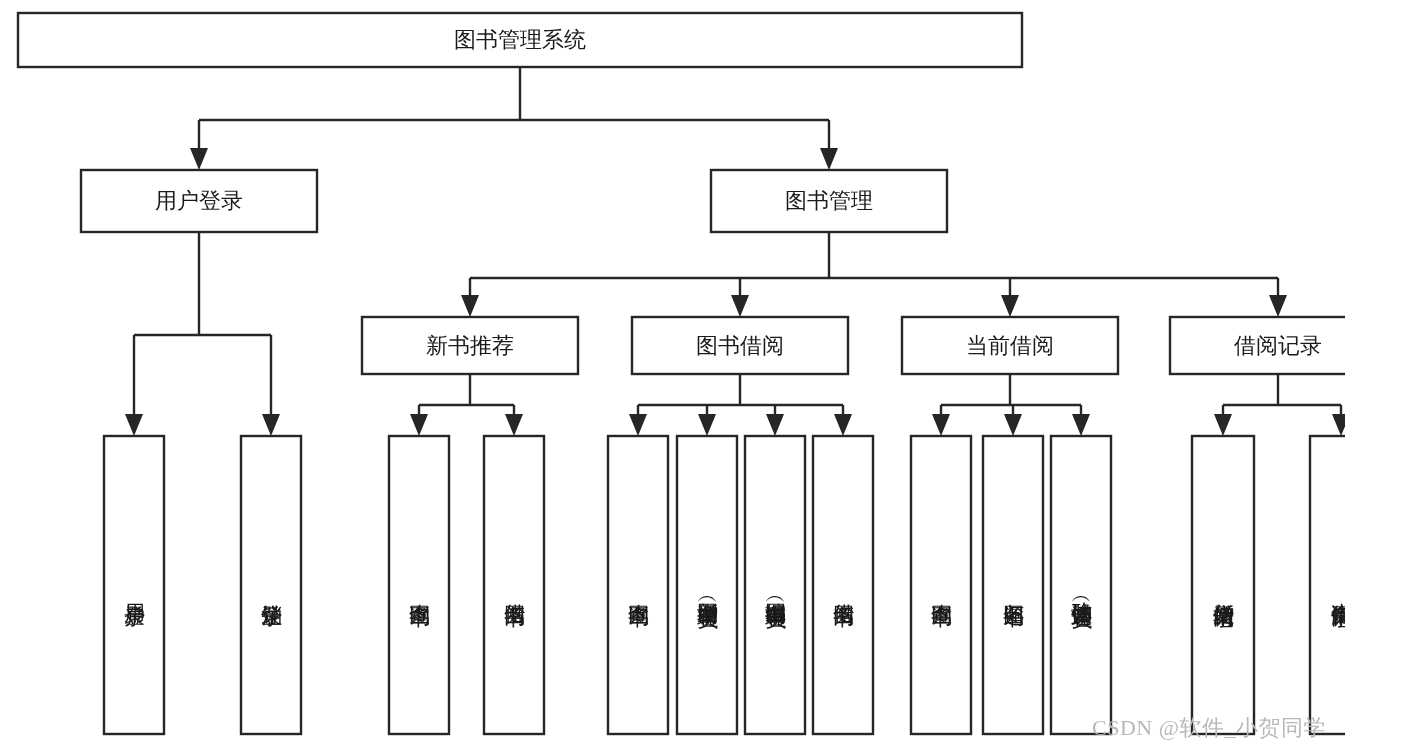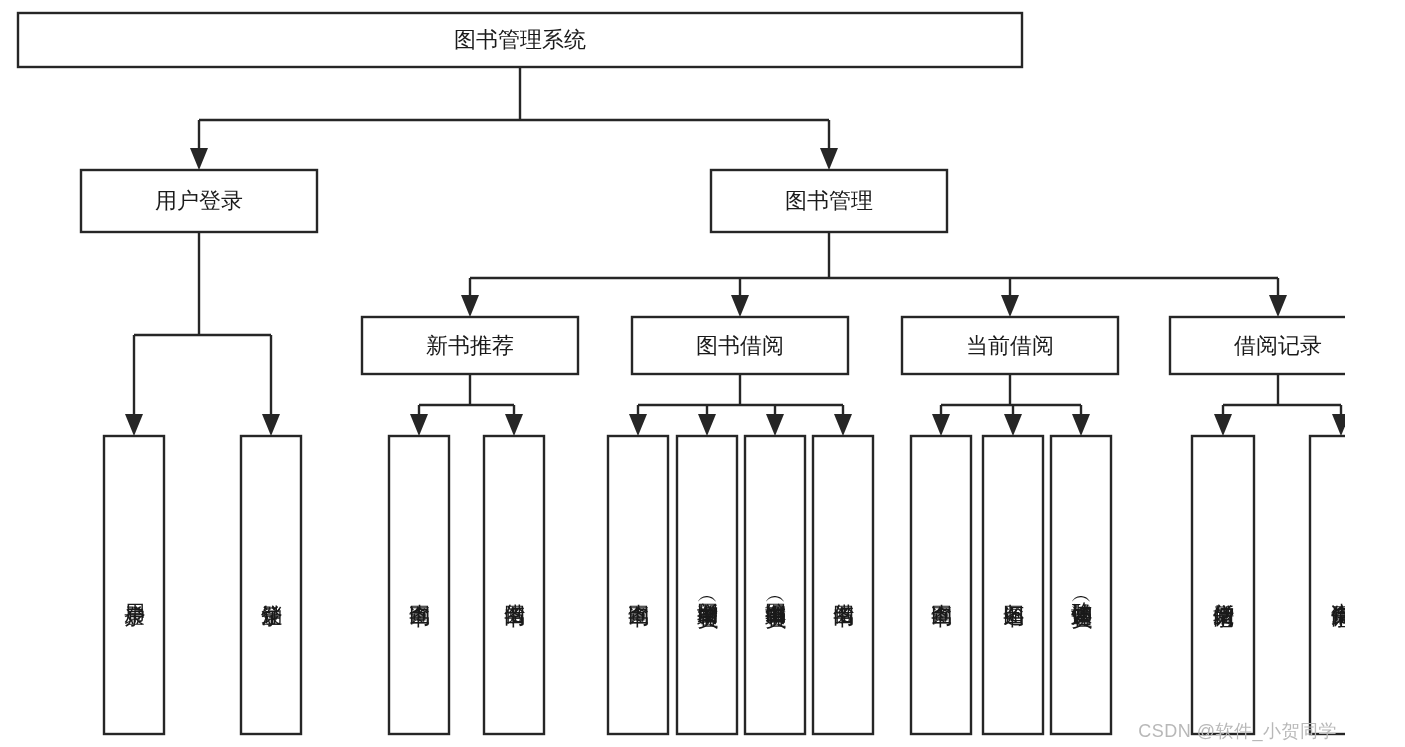--- a/index.html
+++ b/index.html
@@ -66,24 +66,24 @@
     font-size: 21px;
     line-height: 1.22;
     color: #1a1a1a;
     writing-mode: vertical-rl;
     text-orientation: upright;
     letter-spacing: 1px;
     white-space: nowrap;
   }
   .watermark {
     position: absolute;
-    right: 8px;
+    right: 19px;
     bottom: 4px;
-    font-family: Liberation Sans, sans-serif;
-    font-size: 18px;
+    font-family: Liberation Serif, serif;
+    font-size: 22px;
     color: #b8b8b8;
     letter-spacing: 0.5px;
     white-space: nowrap;
   }
 </style>
 </head>
 <body>
 
 <div id="stage">
 

